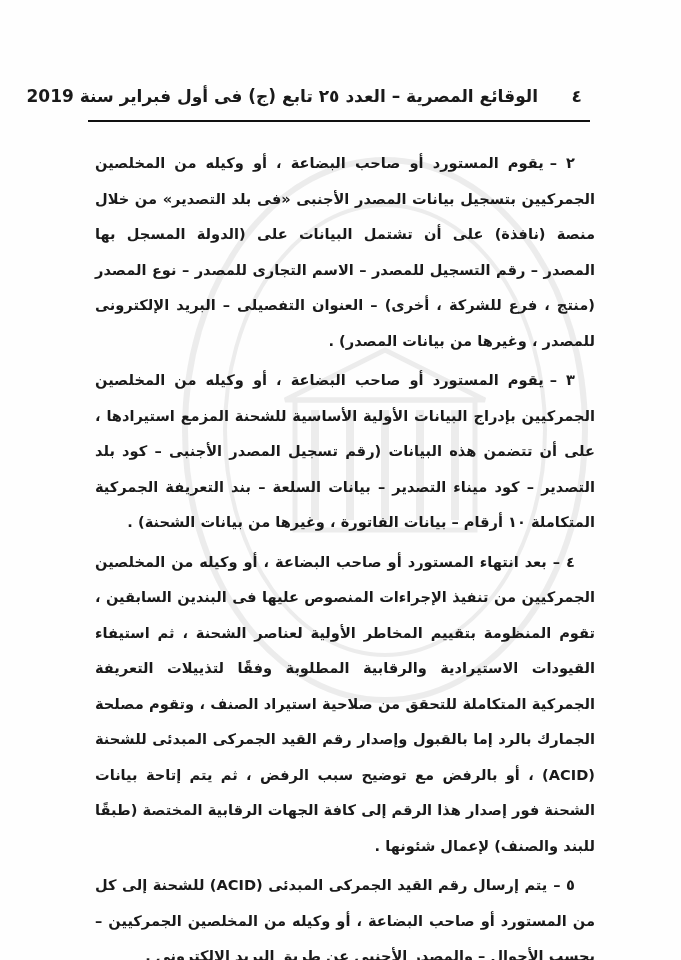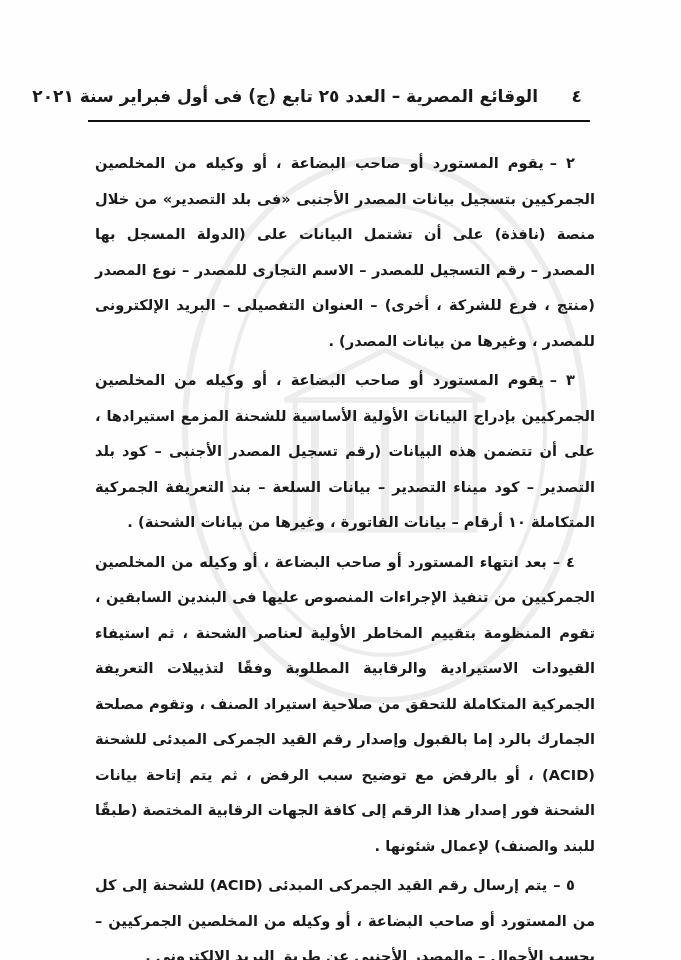--- a/index.html
+++ b/index.html
@@ -94,21 +94,21 @@
     <line x1="140" y1="260" x2="140" y2="370" stroke="#555" stroke-width="8"></line>
     <line x1="175" y1="260" x2="175" y2="370" stroke="#555" stroke-width="8"></line>
     <line x1="210" y1="260" x2="210" y2="370" stroke="#555" stroke-width="8"></line>
     <line x1="245" y1="260" x2="245" y2="370" stroke="#555" stroke-width="8"></line>
     <line x1="280" y1="260" x2="280" y2="370" stroke="#555" stroke-width="8"></line>
     <polygon points="110,250 210,200 310,250" fill="none" stroke="#555" stroke-width="5"></polygon>
   </svg>
 
   <div class="header">
     <span class="header-page">٤</span>
-    <span class="header-title">الوقائع المصرية – العدد ٢٥ تابع (ج) فى أول فبراير سنة ٢٠٢١</span>
+    <span class="header-title">الوقائع المصرية – العدد ٢٥ تابع (ج) فى أول فبراير سنة 2019</span>
     <div class="header-rule"></div>
   </div>
 
   <div class="body-text">
     <p class="para">
       <span class="num">٢ –</span><span>يقوم المستورد أو صاحب البضاعة ، أو وكيله من المخلصين الجمركيين بتسجيل بيانات المصدر الأجنبى «فى بلد التصدير» من خلال منصة (نافذة) على أن تشتمل البيانات على (الدولة المسجل بها المصدر – رقم التسجيل للمصدر – الاسم التجارى للمصدر – نوع المصدر (منتج ، فرع للشركة ، أخرى) – العنوان التفصيلى – البريد الإلكترونى للمصدر ، وغيرها من بيانات المصدر) .</span>
     </p>
     <p class="para">
       <span class="num">٣ –</span><span>يقوم المستورد أو صاحب البضاعة ، أو وكيله من المخلصين الجمركيين بإدراج البيانات الأولية الأساسية للشحنة المزمع استيرادها ، على أن تتضمن هذه البيانات (رقم تسجيل المصدر الأجنبى – كود بلد التصدير – كود ميناء التصدير – بيانات السلعة – بند التعريفة الجمركية المتكاملة ١٠ أرقام – بيانات الفاتورة ، وغيرها من بيانات الشحنة) .</span>
     </p>

